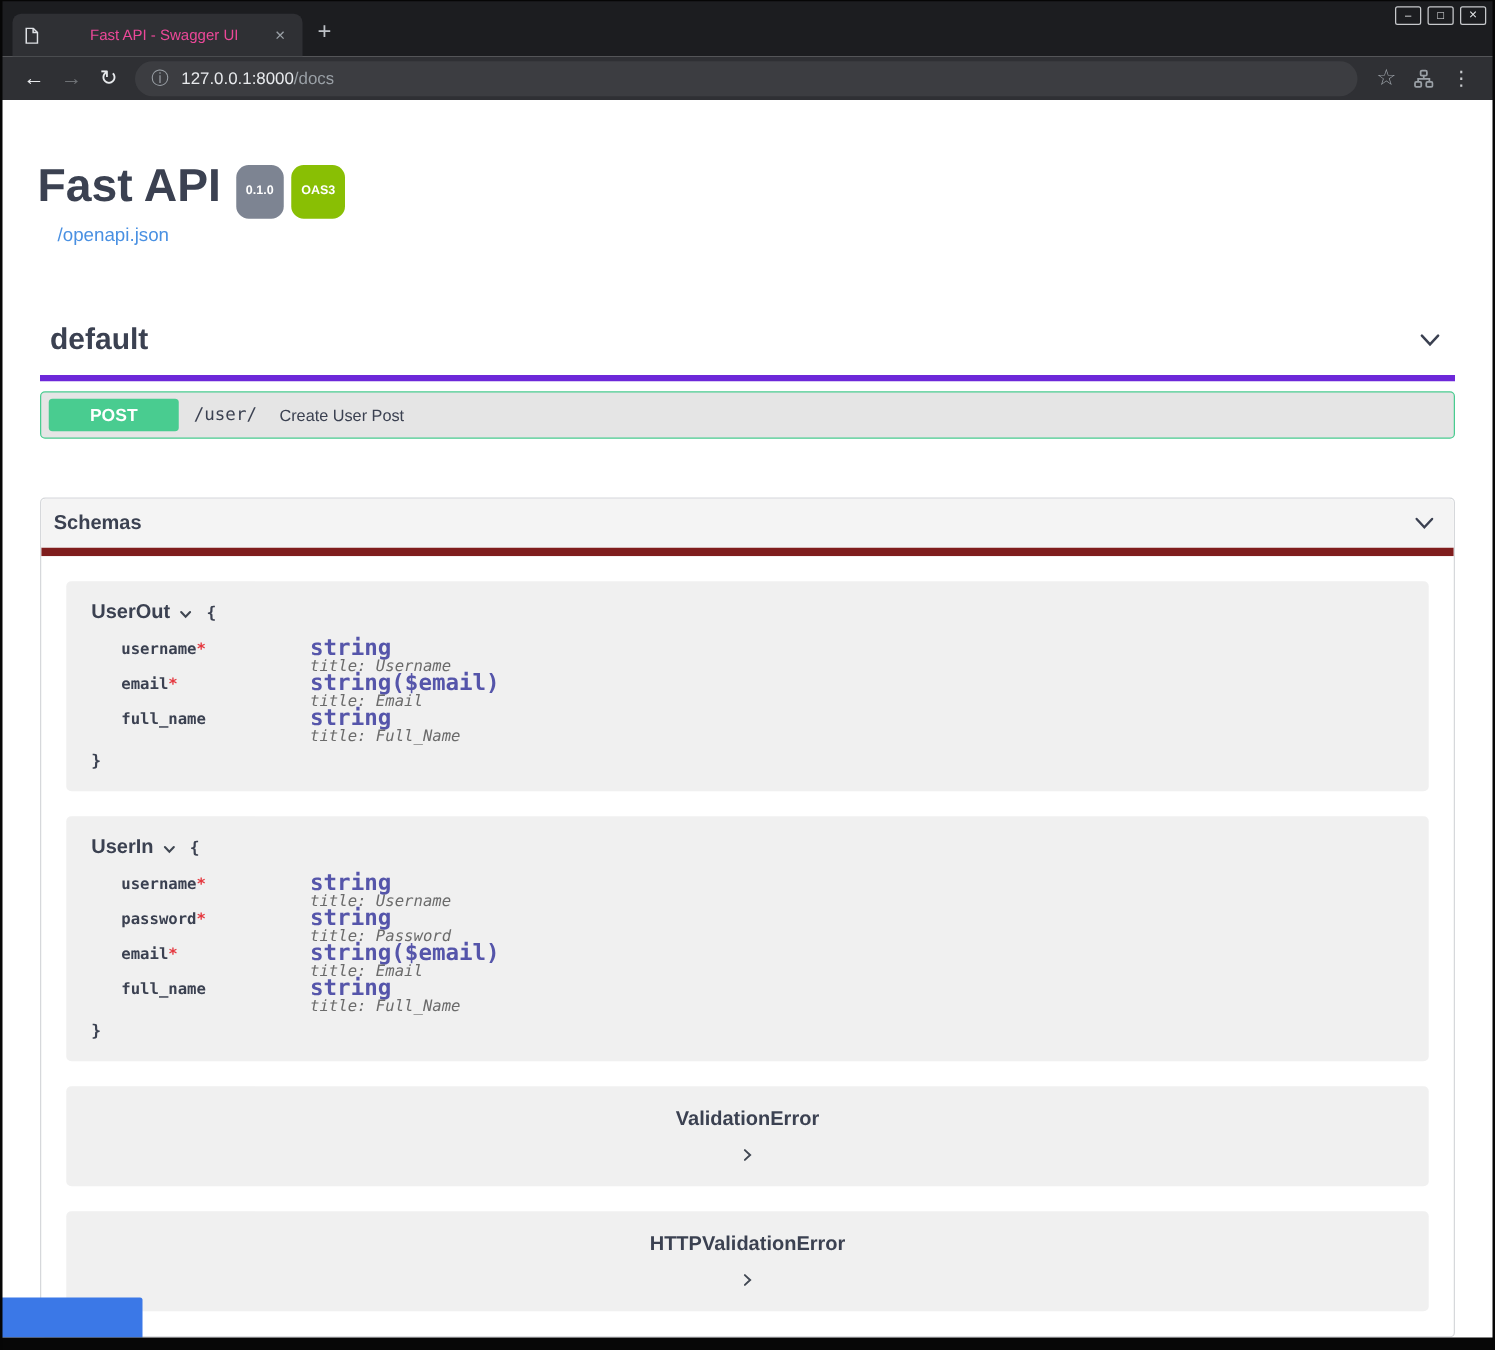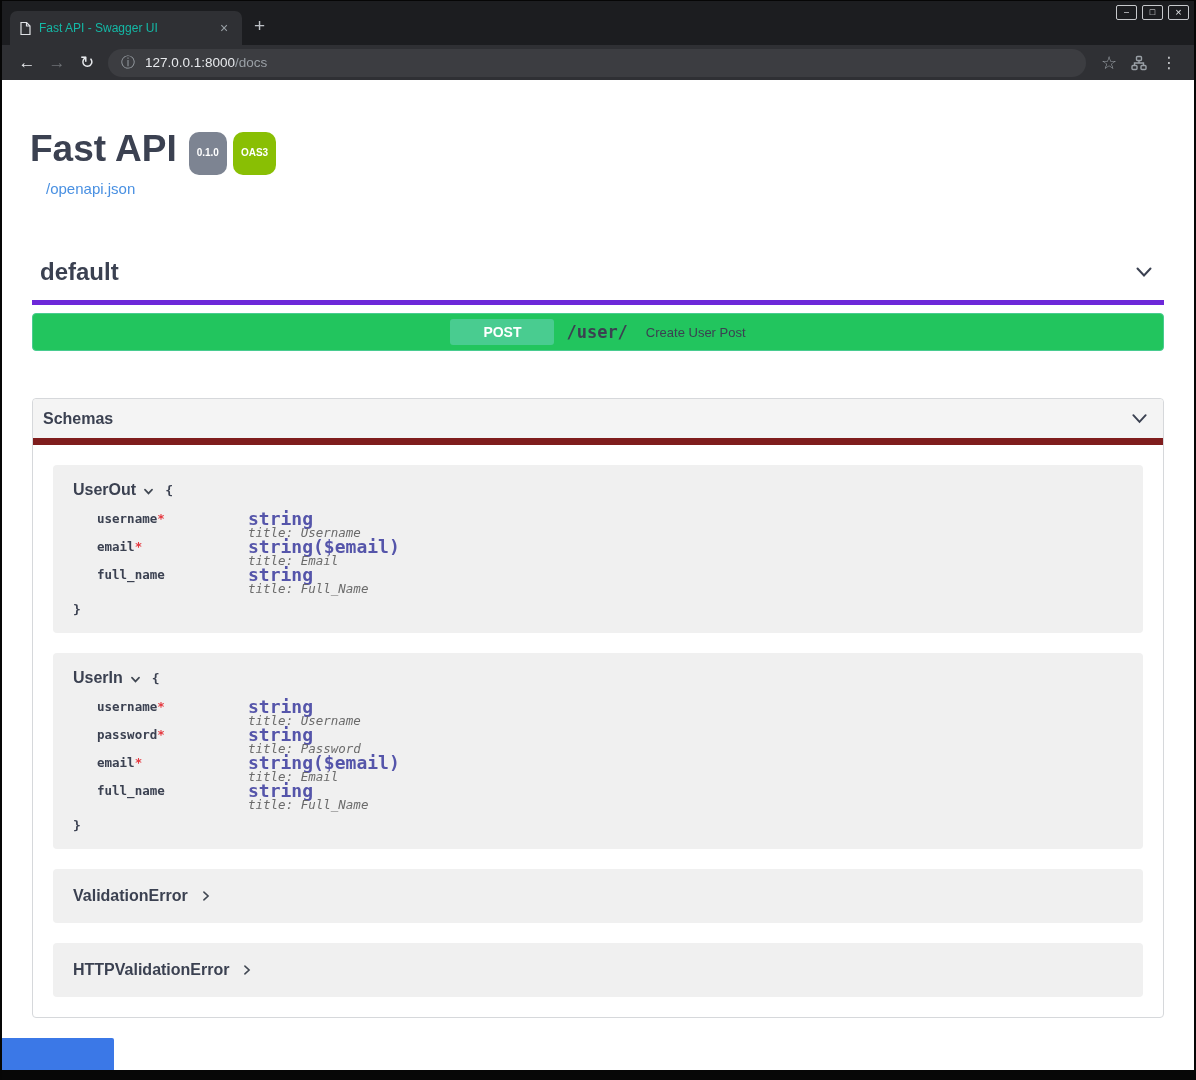--- a/index.html
+++ b/index.html
@@ -19,21 +19,21 @@
     position:absolute; top:0; left:0; right:0; height:45px;
     background:#1c1d20;
   }
   .tab {
     position:absolute; left:10px; bottom:0; width:232px; height:34px;
     background:#2f3034; border-radius:7px 7px 0 0;
     display:flex; align-items:center; padding:0 10px; gap:8px;
   }
   .tab-favicon { display:inline-flex; }
   .tab-title {
-    flex:1; font-size:12px; color:#14b8a6; white-space:nowrap; overflow:hidden;
+    flex:1; font-size:12px; color:#ec4899; white-space:nowrap; overflow:hidden;margin-left:33px;
   }
   .tab-close { color:#9aa0a6; font-size:14px; width:16px; text-align:center; cursor:default; }
   .new-tab {
     position:absolute; left:254px; top:16px; color:#bdc1c6; font-size:19px; line-height:19px;
   }
   .win-controls { position:absolute; top:5px; right:7px; display:flex; gap:5px; }
   .wc {
     width:21px; height:15px; border:1px solid #c7c9cc; border-radius:2px;
     color:#e6e8ea; font-size:9px; line-height:12px; text-align:center;
   }
@@ -75,29 +75,29 @@
   
   .tag-row {
     margin:56px 30px 0; display:flex; justify-content:space-between; align-items:center;
     padding:4px 10px 14px 8px; border-bottom:5px solid #6d28d9; cursor:pointer;
   }
   .tag-row h3 { font-size:24px; font-weight:600; color:#3b4151; }
   .chev { display:inline-flex; }
   
   .opblock {
     margin:8px 30px 0; height:38px; border:1px solid #49cc90; border-radius:4px;
-    background:#22c55e; display:flex; align-items:center; padding:11px 6px; cursor:pointer;justify-content:center;
+    background:#e5e5e5; display:flex; align-items:center; padding:11px 6px; cursor:pointer;
   }
   .method {
     width:104px; height:26px; background:#49cc90; border-radius:3px;
     color:#fff; font-size:14px; font-weight:700; display:flex; align-items:center; justify-content:center;
   }
   .path {
     margin-left:12px; font-family:"DejaVu Sans Mono","Liberation Mono",monospace;
-    font-size:17px; font-weight:700; color:#3b4151;
+    font-size:14px; font-weight:400; color:#3b4151;
   }
   .summary { margin-left:18px; font-size:13px; color:#3b4151; }
   
   .schemas {
     margin:47px 30px 0; border:1px solid #d6d8db; border-radius:4px; padding-bottom:20px; background:#fff;
   }
   .schemas-header {
     display:flex; justify-content:space-between; align-items:center;
     background:#f4f4f4; border-bottom:7px solid #7f1d1d; border-radius:4px 4px 0 0;
     padding:10px 14px 10px 10px; cursor:pointer;
@@ -114,21 +114,21 @@
   .props { margin:13px 0 0 24px; }
   .prop-row { display:flex; min-height:28px; }
   .prop-name {
     width:151px; flex-shrink:0; font-size:12.5px; font-weight:700; color:#3b4151; line-height:14px;
   }
   .star { color:#e5383f; }
   .prop-val { display:block; }
   .type-line { display:block; font-size:18px; line-height:14px; color:#5555aa; font-weight:700; }
   .title-line { display:block; font-size:12.5px; line-height:14px; color:#6b6b6b; font-style:italic; }
   .brace-close { margin-top:6px; font-size:13px; font-weight:600; color:#3b4151; }
-  .model-card.collapsed { display:flex; align-items:center; gap:12px; padding:18px 20px; cursor:pointer; }
+  .model-card.collapsed { display:flex; align-items:center; gap:12px; padding:18px 20px; cursor:pointer;flex-direction:column; }
   
   .status-bubble {
     position:absolute; left:0; bottom:10px; width:114px; height:32px;
     background:#3b78e7; border-top-right-radius:2px; z-index:55;
   }
   .bottom-strip { position:absolute; left:0; right:0; bottom:0; height:10px; background:#070707; z-index:56; }
 </style>
 </head>
 <body>
 

